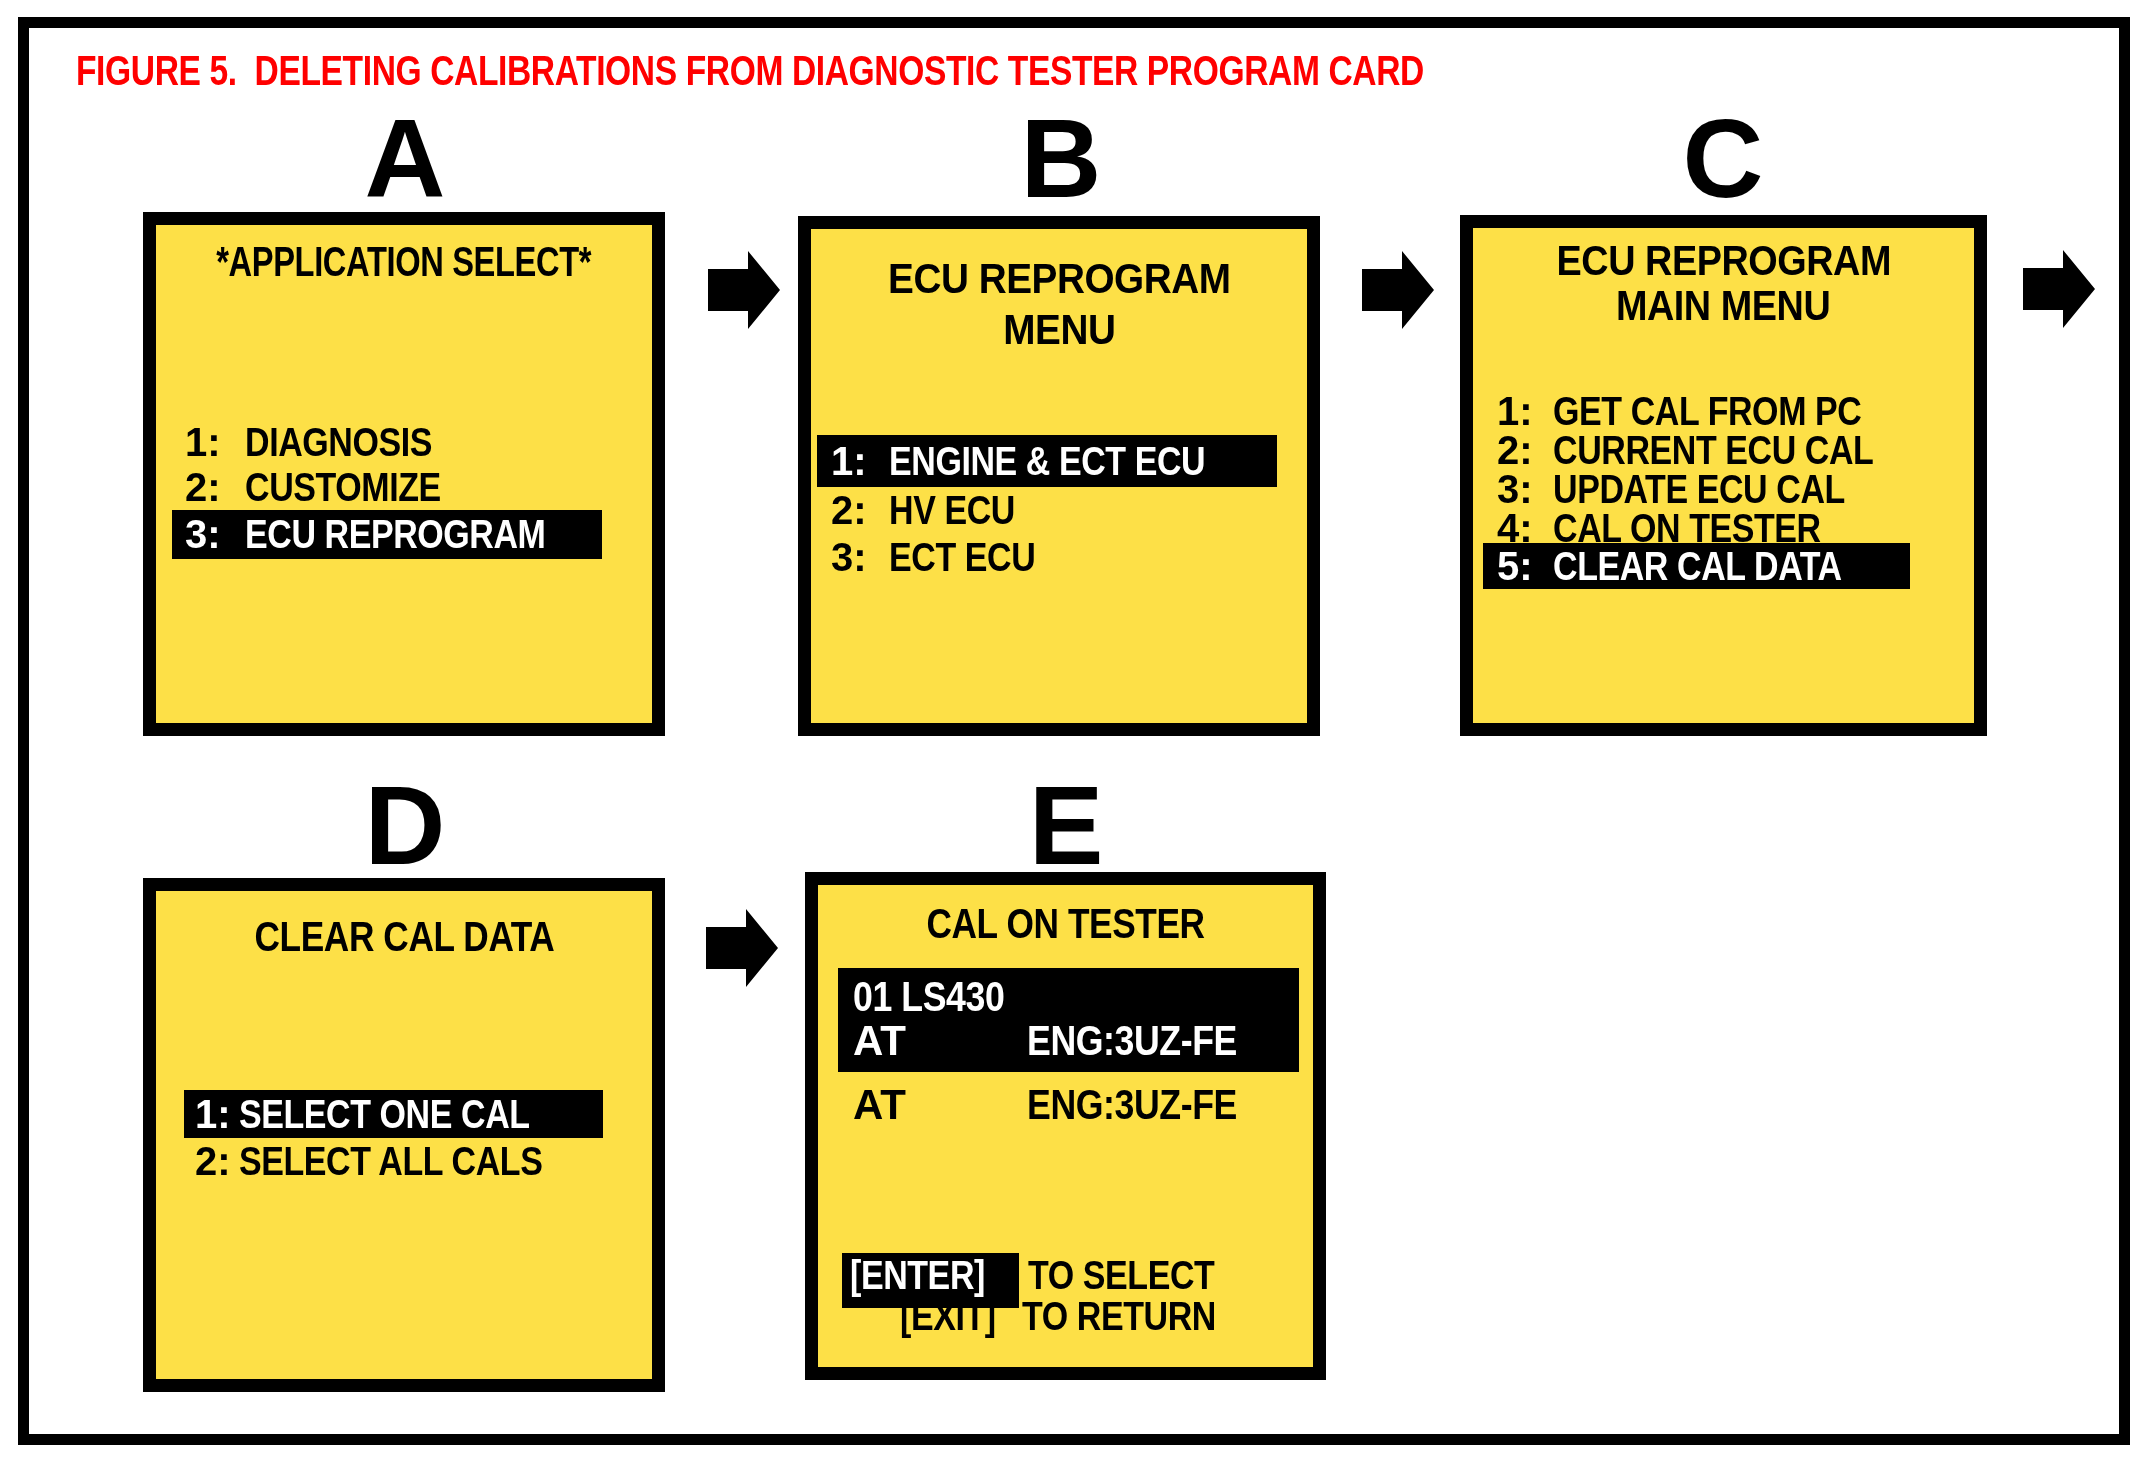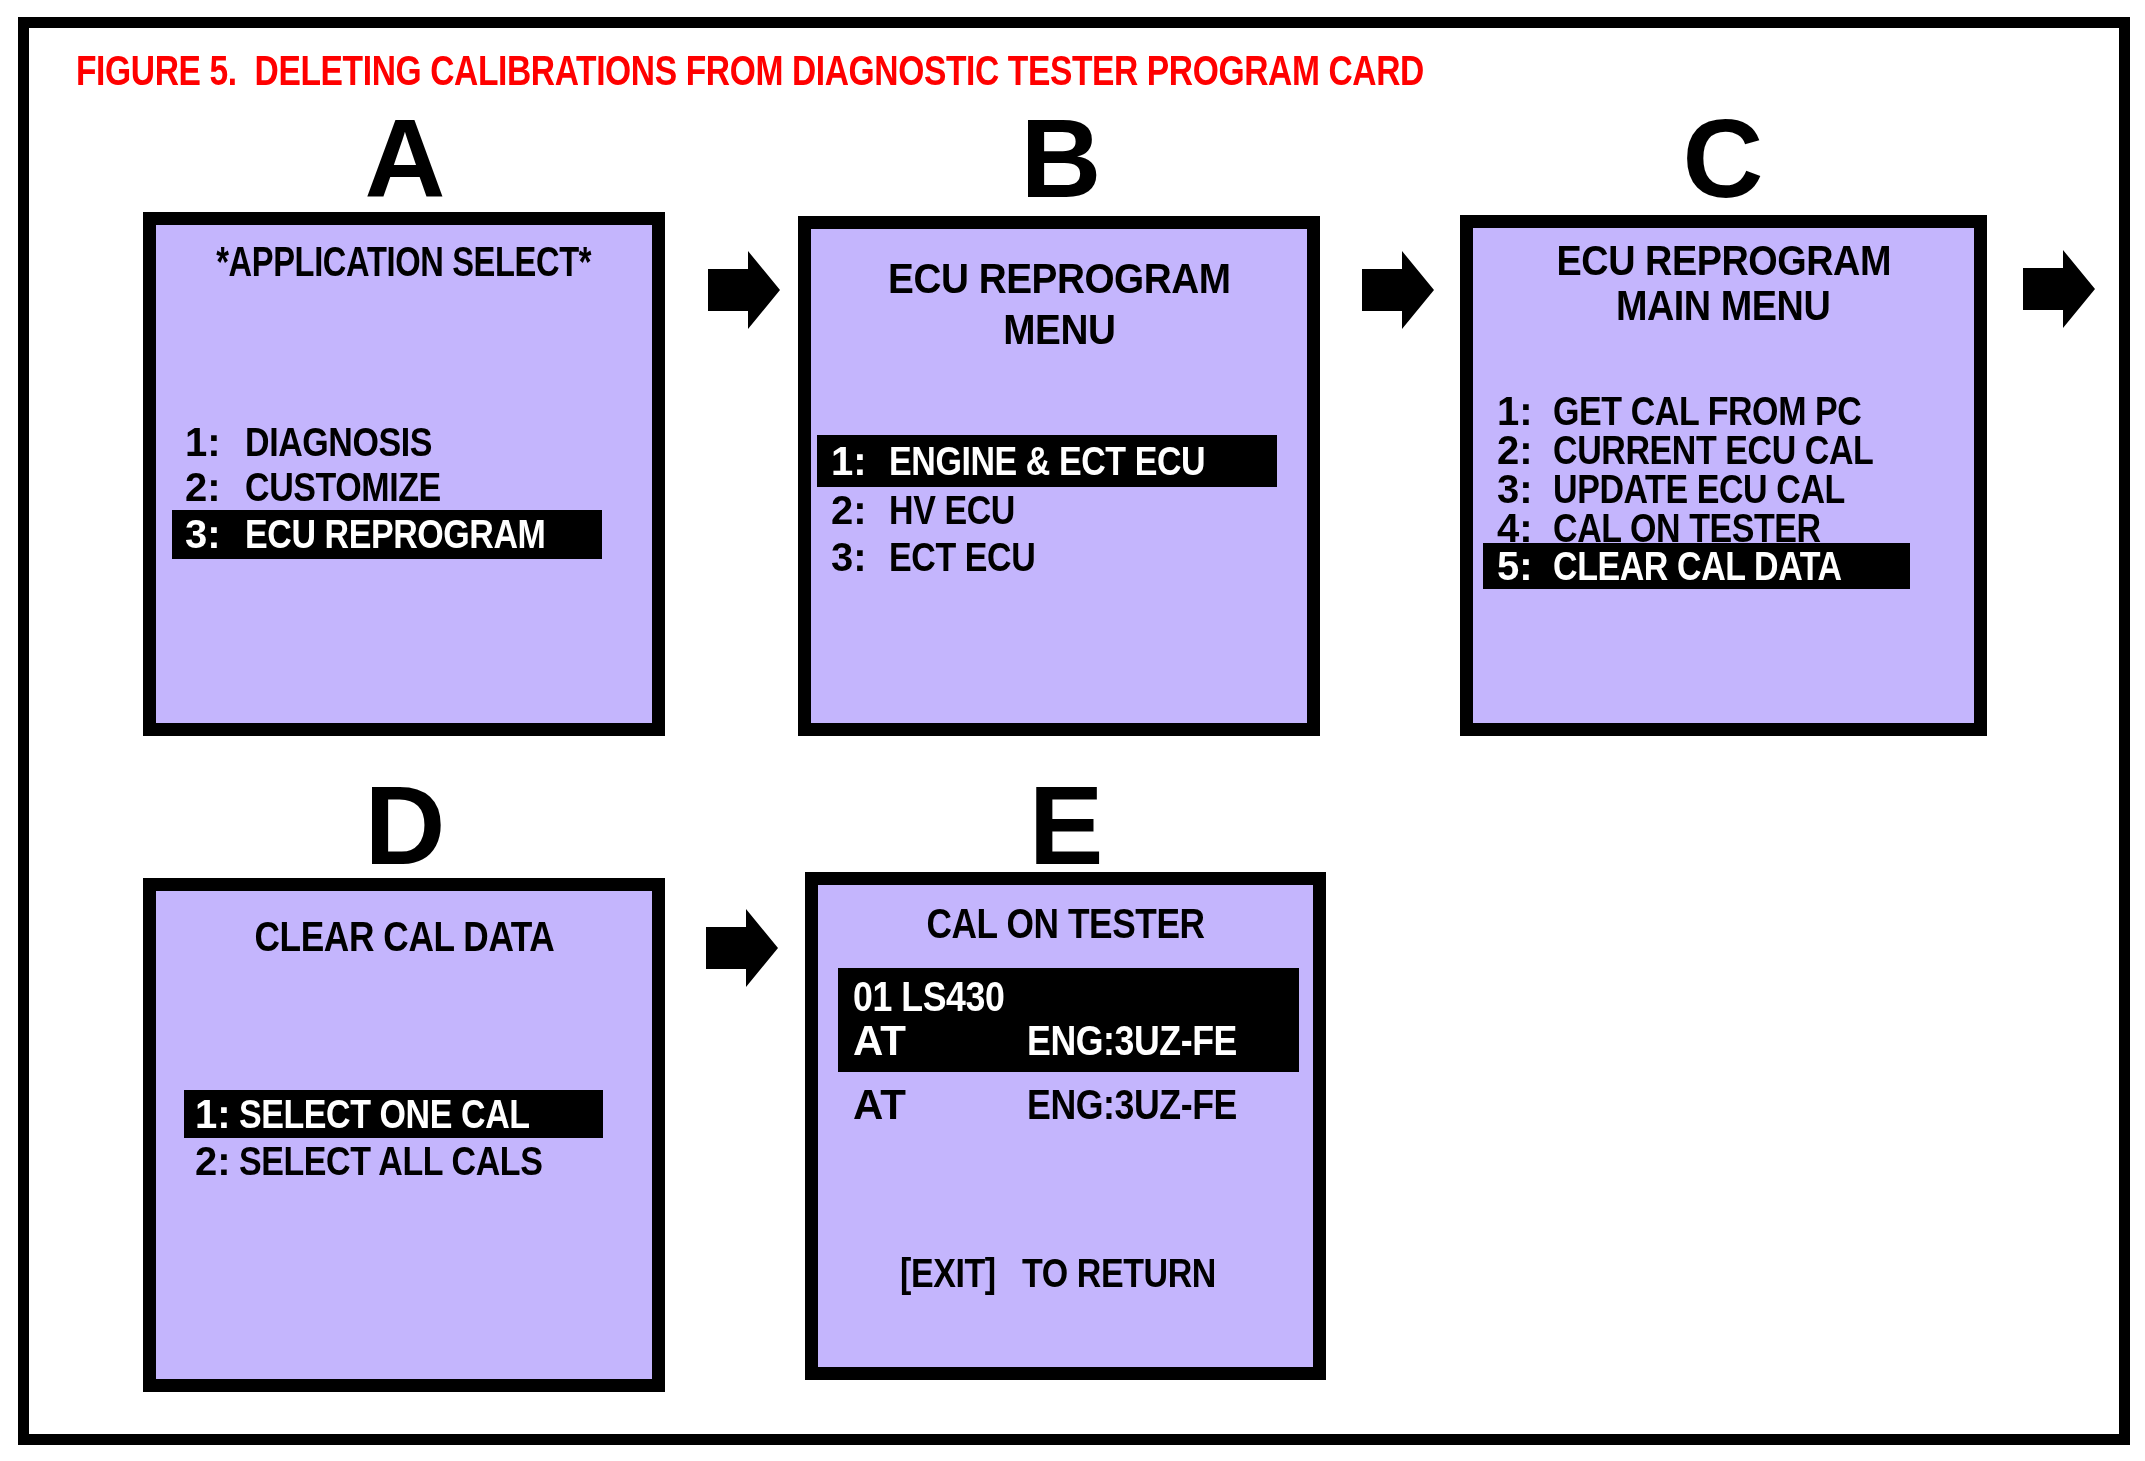--- a/index.html
+++ b/index.html
@@ -17,21 +17,21 @@
     white-space:nowrap;
   }
   .fig-title .cond{transform-origin:0 50%;}
   .cond{display:inline-block;transform:scaleX(0.85);transform-origin:0 50%;letter-spacing:-0.5px;white-space:pre;}
   .chdr{transform-origin:50% 50%;}
   .screen-label{
     position:absolute;width:220px;text-align:center;
     font-size:112px;line-height:1;letter-spacing:-2px;
   }
   .screen{
-    position:absolute;background:#c4b5fd;border:13px solid #000;box-sizing:border-box;
+    position:absolute;background:#fde047;border:13px solid #000;box-sizing:border-box;
   }
   .hdr{text-align:center;font-size:43px;line-height:48px;white-space:nowrap;}
   .menu{position:absolute;}
   .mi{display:flex;align-items:center;font-size:40px;white-space:pre;}
   .mi .num{flex:0 0 60px;}
   .mi.hl{background:#000;color:#fff;box-sizing:border-box;}
   
   .sA .hdr{margin-top:12px;}
   .sA .hdr .chdr{transform:scaleX(0.76);}
   .sA .menu{left:16px;top:195px;width:470px;}
@@ -176,20 +176,23 @@
         <span class="at">AT</span><span class="cond">ENG:3UZ-FE</span>
       </div>
     </div>
     <div class="plain">
       <div class="eline">
         <span class="at">AT</span><span class="cond">ENG:3UZ-FE</span>
       </div>
     </div>
   </div>
   <div class="footer">
+    <div class="f1">
+      <span class="keycap"><span class="cond">[ENTER]</span></span><span class="cond"> TO SELECT</span>
+    </div>
     <div class="f2">
       <span class="cond">[EXIT]</span><span class="cond"> TO RETURN</span>
     </div>
   </div>
 </div>
 
 <div class="arrow" style="left:708px;top:247px;">
   <svg viewBox="0 0 72 86" xmlns="http://www.w3.org/2000/svg">
       <path d="M0,22 H40 V4 L72,43 L40,82 V64 H0 Z" fill="#000"></path>
     </svg>

